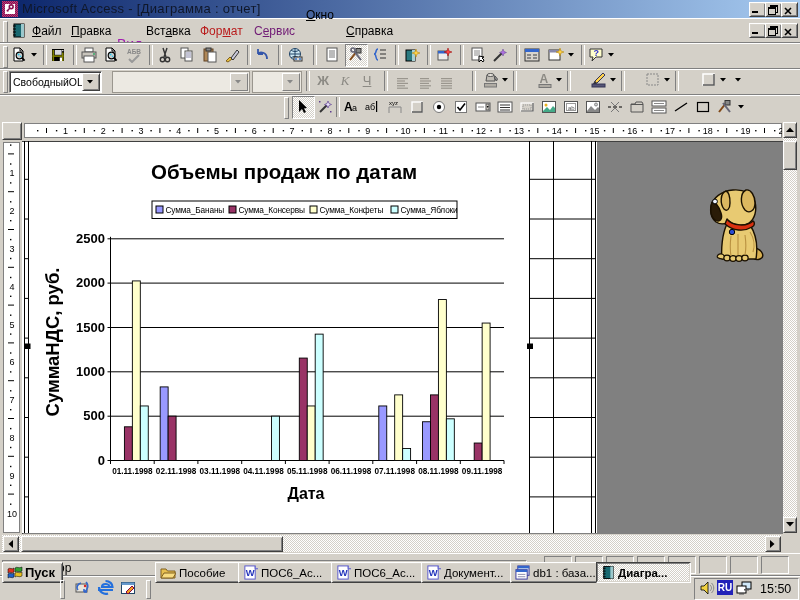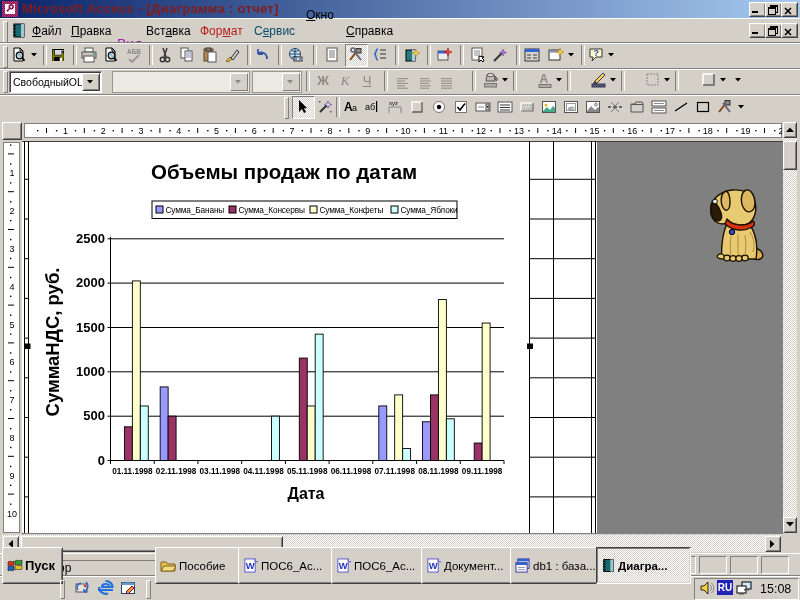--- a/index.html
+++ b/index.html
@@ -4,41 +4,41 @@
 html,body{margin:0;padding:0}
 body{width:800px;height:600px;overflow:hidden;font-family:"Liberation Sans",sans-serif;background:#d4d0c8;position:relative}
 .abs{position:absolute}
 .out{background:#d4d0c8;border:1px solid;border-color:#fff #404040 #404040 #fff;box-shadow:inset 1px 1px 0 #d8d4cc,inset -1px -1px 0 #808080}
 .sunk{border:1px solid;border-color:#808080 #fff #fff #808080}
 .sep{width:2px;height:20px;border-left:1px solid #808080;border-right:1px solid #fff}
 .grip{width:3px;height:20px;border:1px solid;border-color:#fff #808080 #808080 #fff}
 .checker{background-color:#fff;background-image:linear-gradient(45deg,#d4d0c8 25%,transparent 25%,transparent 75%,#d4d0c8 75%),linear-gradient(45deg,#d4d0c8 25%,transparent 25%,transparent 75%,#d4d0c8 75%);background-size:2px 2px;background-position:0 0,1px 1px}
 .press{border:1px solid;border-color:#808080 #fff #fff #808080}
 .wbtn{width:15px;height:13px;background:#d4d0c8;border:1px solid;border-color:#fff #404040 #404040 #fff;box-shadow:inset 1px 1px 0 #d8d4cc,inset -1px -1px 0 #808080}
-.tbt{position:absolute;top:547px;height:19px;background:#d4d0c8;border:1px solid;border-color:#fff #404040 #404040 #fff;box-shadow:inset 1px 1px 0 #d8d4cc,inset -1px -1px 0 #808080;font-size:11.5px;display:flex;align-items:center;padding:8px 4px;white-space:nowrap;overflow:hidden}
+.tbt{position:absolute;top:562px;height:19px;background:#d4d0c8;border:1px solid;border-color:#fff #404040 #404040 #fff;box-shadow:inset 1px 1px 0 #d8d4cc,inset -1px -1px 0 #808080;font-size:11.5px;display:flex;align-items:center;padding:0 4px;white-space:nowrap;overflow:hidden}
 u{text-decoration:underline}
 
 </style></head><body>
 <div class="abs" style="left:0;top:0;width:800px;height:18px;background:linear-gradient(to right,#0a246a,#a6caf0)"></div>
 <svg class="abs" style="left:2px;top:1px" width="16" height="16">
 <rect width="16" height="16" fill="#7d1852"></rect>
 <rect width="16" height="16" fill="url(#chk)"></rect>
 <defs>
       <pattern id="chk" width="2" height="2" patternUnits="userSpaceOnUse">
         <rect width="1" height="1" fill="#c03878"></rect>
         <rect x="1" y="1" width="1" height="1" fill="#c03878"></rect>
       </pattern>
     </defs>
 <rect x="3" y="3" width="10" height="10" fill="#fff"></rect>
 <g stroke="#8a1050" fill="none">
       <circle cx="9.2" cy="5.8" r="1.9" stroke-width="1.6"></circle>
       <path d="M7.8 7.2 L4.8 10.2 M5.6 9.4 L6.4 10.4" stroke-width="1.4"></path>
     </g>
 </svg>
-<div class="abs" style="left:22px;top:1px;font-size:13px;font-weight:bold;color:#7f1d1d;letter-spacing:.3px">Microsoft Access - [Диаграмма : отчет]</div>
+<div class="abs" style="left:22px;top:1px;font-size:13px;font-weight:normal;color:#0f172a;letter-spacing:.3px">Microsoft Access - [Диаграмма : отчет]</div>
 <div class="abs wbtn" style="left:749px;top:2px">
     <div class="abs" style="left:2px;top:8px;width:6px;height:2px;background:#000"></div>
   </div>
 <div class="abs wbtn" style="left:764.5px;top:2px">
     <div class="abs" style="left:4px;top:2px;width:6px;height:5px;border:1px solid #000;border-top-width:2px"></div>
     <div class="abs" style="left:2px;top:4px;width:6px;height:5px;border:1px solid #000;border-top-width:2px;background:#d4d0c8"></div>
   </div>
 <div class="abs wbtn" style="left:781px;top:2px"><svg width="13" height="11">
       <path d="M3 2 L9 8 M9 2 L3 8" stroke="#000" stroke-width="1.6"></path>
     </svg></div>
@@ -52,21 +52,21 @@
       <line x1="2" y1="6" x2="5" y2="6"></line>
       <line x1="2" y1="9" x2="5" y2="9"></line>
       <line x1="2" y1="12" x2="5" y2="12"></line>
     </g>
 </svg>
 <div class="abs" style="left:32px;top:24px;font-size:12px;color:#000"><u>Ф</u>айл</div>
 <div class="abs" style="left:71px;top:24px;font-size:12px;color:#000"><u>П</u>равка</div>
 <div class="abs" style="left:117px;top:36px;font-size:14px;color:#a21caf"><u>В</u>ид</div>
 <div class="abs" style="left:146px;top:24px;font-size:12px;color:#000">Вст<u>а</u>вка</div>
 <div class="abs" style="left:200px;top:24px;font-size:12px;color:#b91c1c">Фор<u>м</u>ат</div>
-<div class="abs" style="left:254px;top:24px;font-size:12px;color:#0c4a6e">С<u>е</u>рвис</div>
+<div class="abs" style="left:254px;top:24px;font-size:12px;color:#701a75">С<u>е</u>рвис</div>
 <div class="abs" style="left:306px;top:8px;font-size:12px;color:#000"><u>О</u>кно</div>
 <div class="abs" style="left:346px;top:24px;font-size:12px;color:#000"><u>С</u>правка</div>
 <div class="abs wbtn" style="left:749px;top:23px">
     <div class="abs" style="left:2px;top:8px;width:6px;height:2px;background:#000"></div>
   </div>
 <div class="abs wbtn" style="left:764.5px;top:23px">
     <div class="abs" style="left:4px;top:2px;width:6px;height:5px;border:1px solid #000;border-top-width:2px"></div>
     <div class="abs" style="left:2px;top:4px;width:6px;height:5px;border:1px solid #000;border-top-width:2px;background:#d4d0c8"></div>
   </div>
 <div class="abs wbtn" style="left:781px;top:23px"><svg width="13" height="11">
@@ -780,12 +780,12 @@
 <path d="M2 6 L5 6 L9 2 L9 14 L5 10 L2 10 Z" fill="#f0d040" stroke="#000" stroke-width=".8"></path>
 <path d="M11 5 C13 7 13 9 11 11 M12.5 3 C15.5 6 15.5 10 12.5 13" stroke="#888" fill="none"></path>
 </svg>
 <div class="abs" style="left:717px;top:580px;width:16px;height:15px;background:#2222b8;color:#fff;font-size:10px;font-weight:bold;text-align:center;line-height:15px">RU</div>
 <svg class="abs" style="left:736px;top:580px" width="16" height="16" viewBox="0 0 16 16">
 <rect x="6" y="2" width="9" height="7" fill="#d0e8f8" stroke="#000"></rect>
     <rect x="1" y="6" width="9" height="7" fill="#fff" stroke="#000"></rect>
     <rect x="3" y="13" width="5" height="1.5" fill="#555"></rect>
     <rect x="8" y="9" width="5" height="1.5" fill="#555"></rect>
 </svg>
-<div class="abs" style="left:760px;top:582px;font-size:12.5px">15:08</div>
+<div class="abs" style="left:760px;top:582px;font-size:12.5px">15:50</div>
 </body></html>

